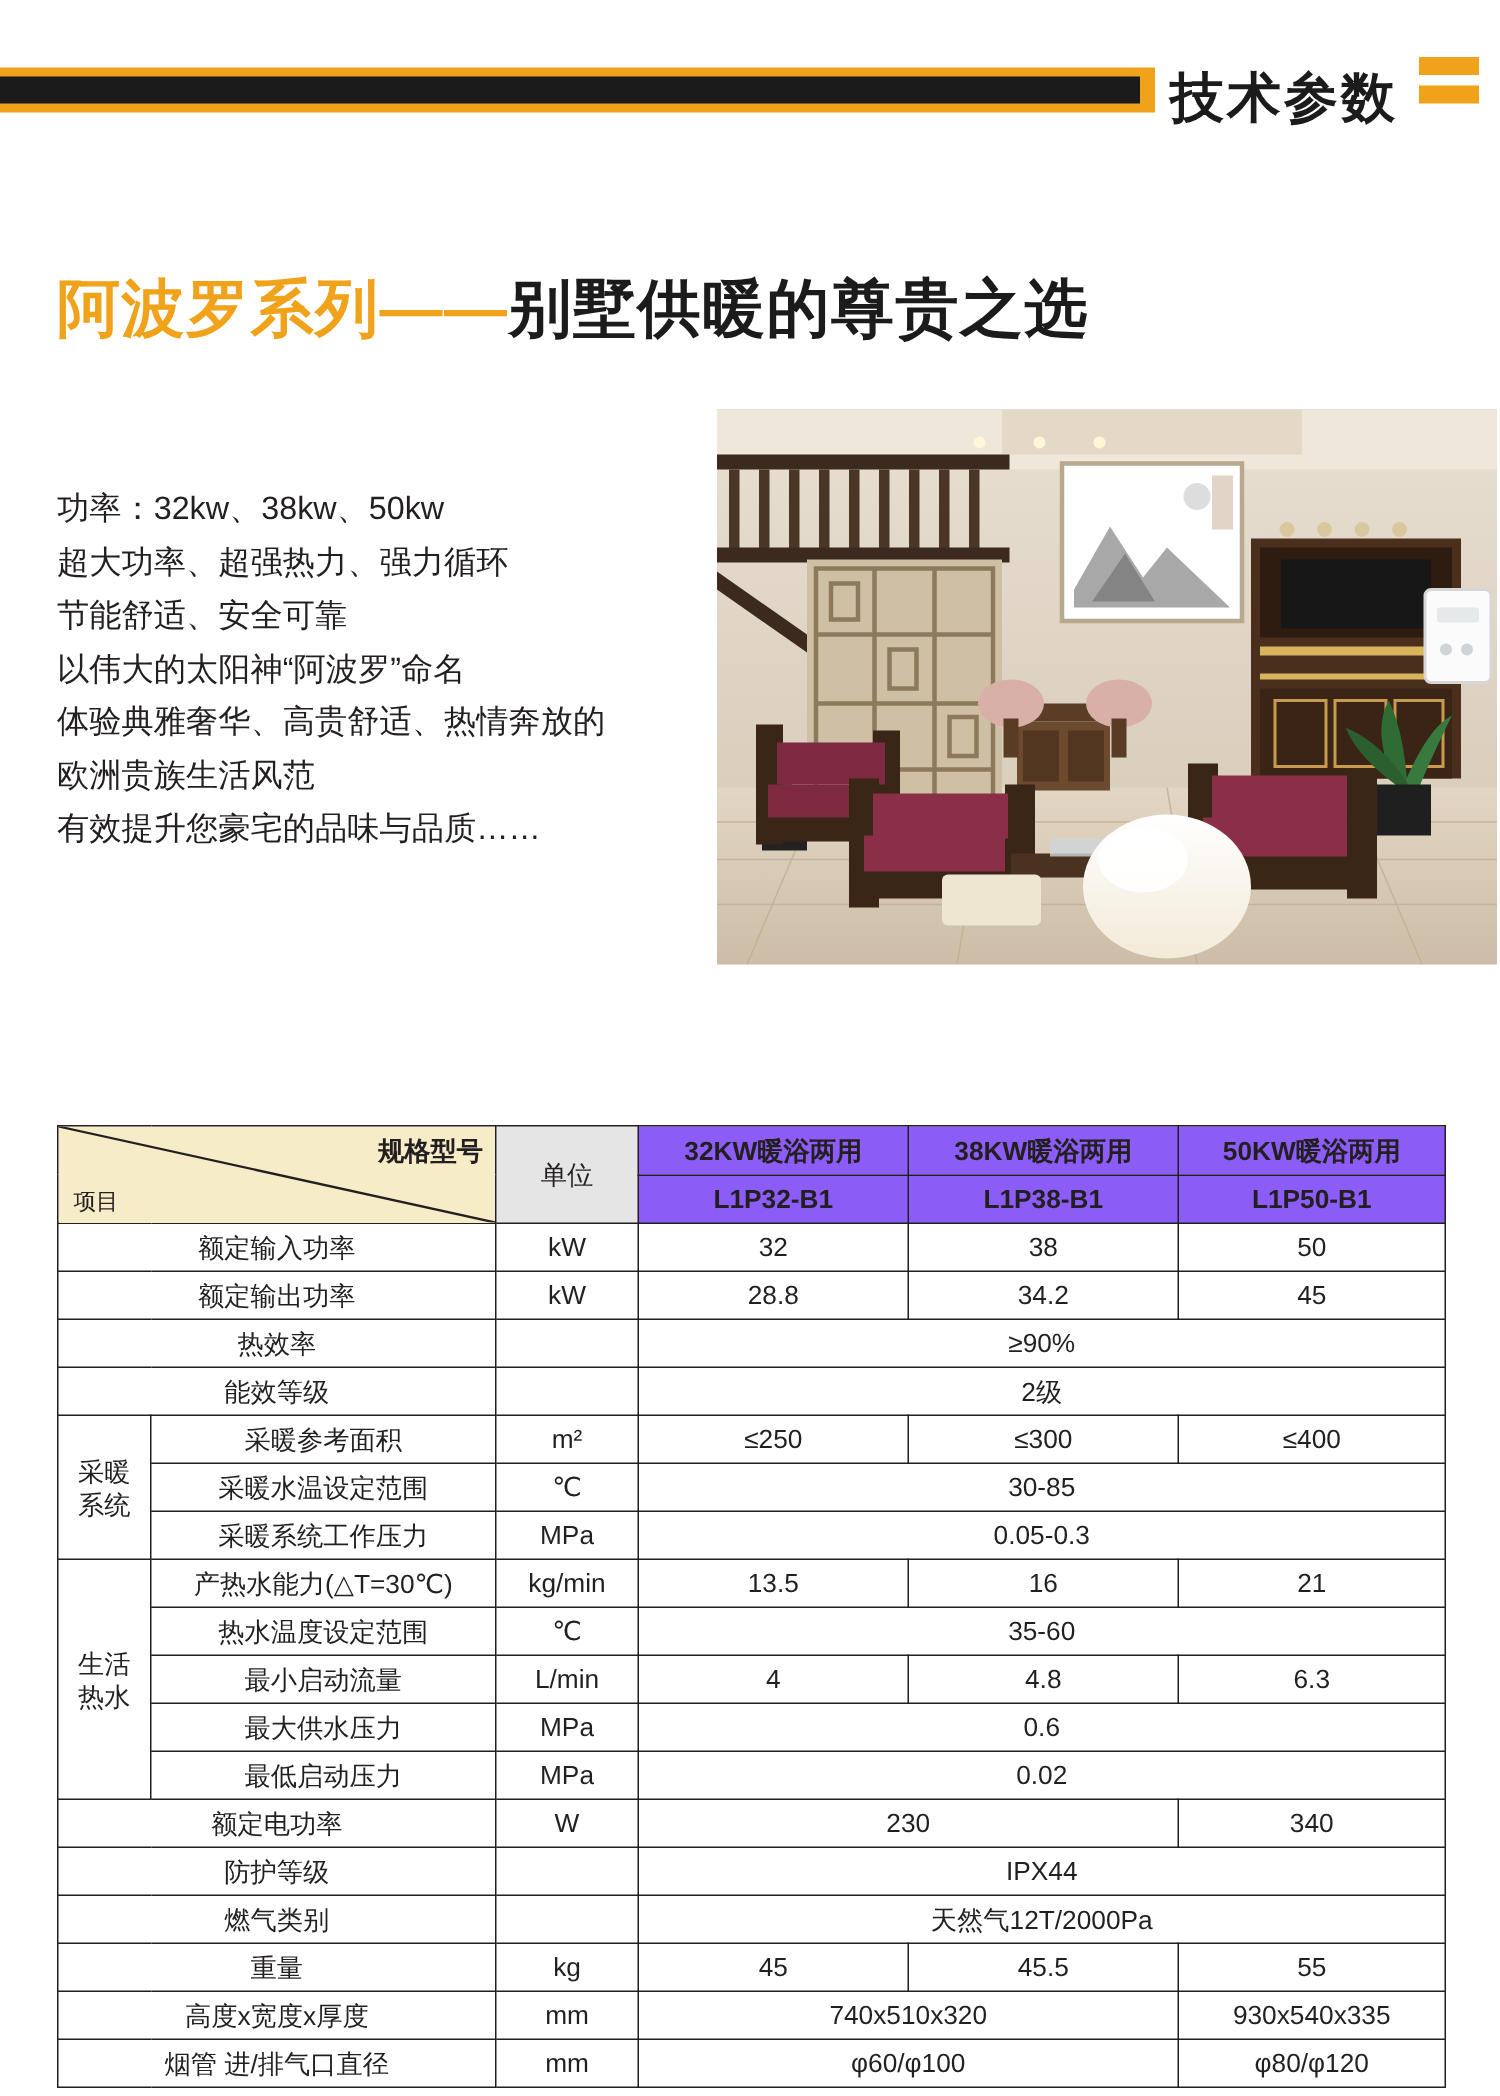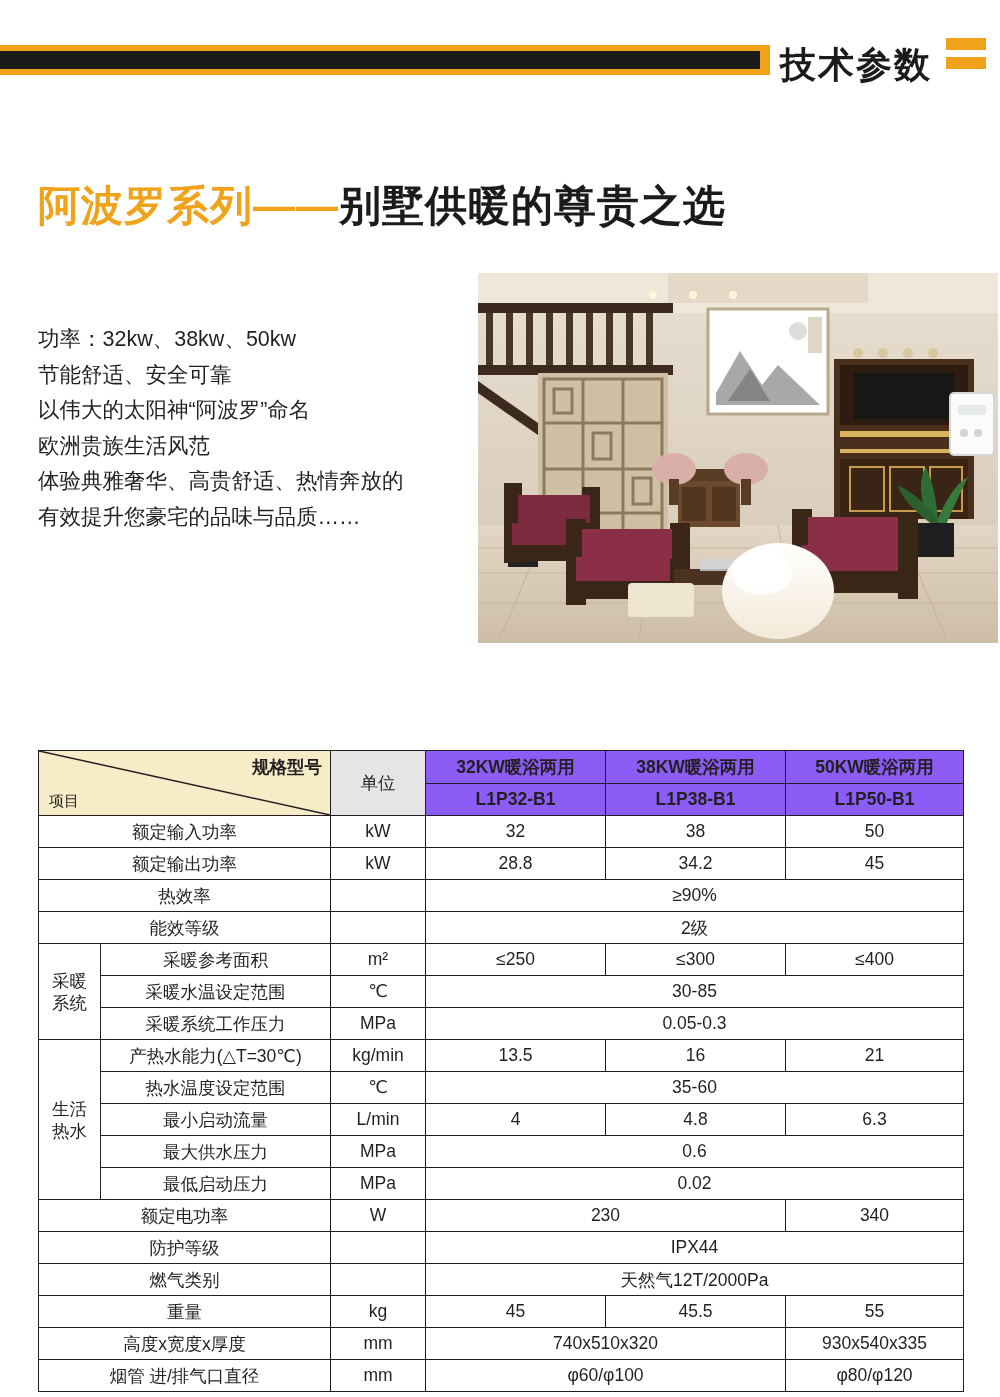--- a/index.html
+++ b/index.html
@@ -105,24 +105,25 @@
     <i></i>
   </div>
 </div>
 
 <div class="main-title">
   <span>阿波罗系列——</span><span class="blk">别墅供暖的尊贵之选</span>
 </div>
 
 <div class="copy">
   <div>功率：32kw、38kw、50kw</div>
+  <div>超大功率、超强热力、强力循环</div>
   <div>节能舒适、安全可靠</div>
   <div>以伟大的太阳神“阿波罗”命名</div>
+  <div>体验典雅奢华、高贵舒适、热情奔放的</div>
   <div>欧洲贵族生活风范</div>
-  <div>体验典雅奢华、高贵舒适、热情奔放的</div>
   <div>有效提升您豪宅的品味与品质……</div>
 </div>
 
 <div class="photo">
   <svg width="520" height="370" viewBox="0 0 520 370" xmlns="http://www.w3.org/2000/svg">
     <defs>
       <linearGradient id="wallg" x1="0" y1="0" x2="0" y2="1">
         <stop offset="0%" stop-color="#e8dfd2"></stop>
           <stop offset="100%" stop-color="#d9cdbb"></stop>
       </linearGradient>

